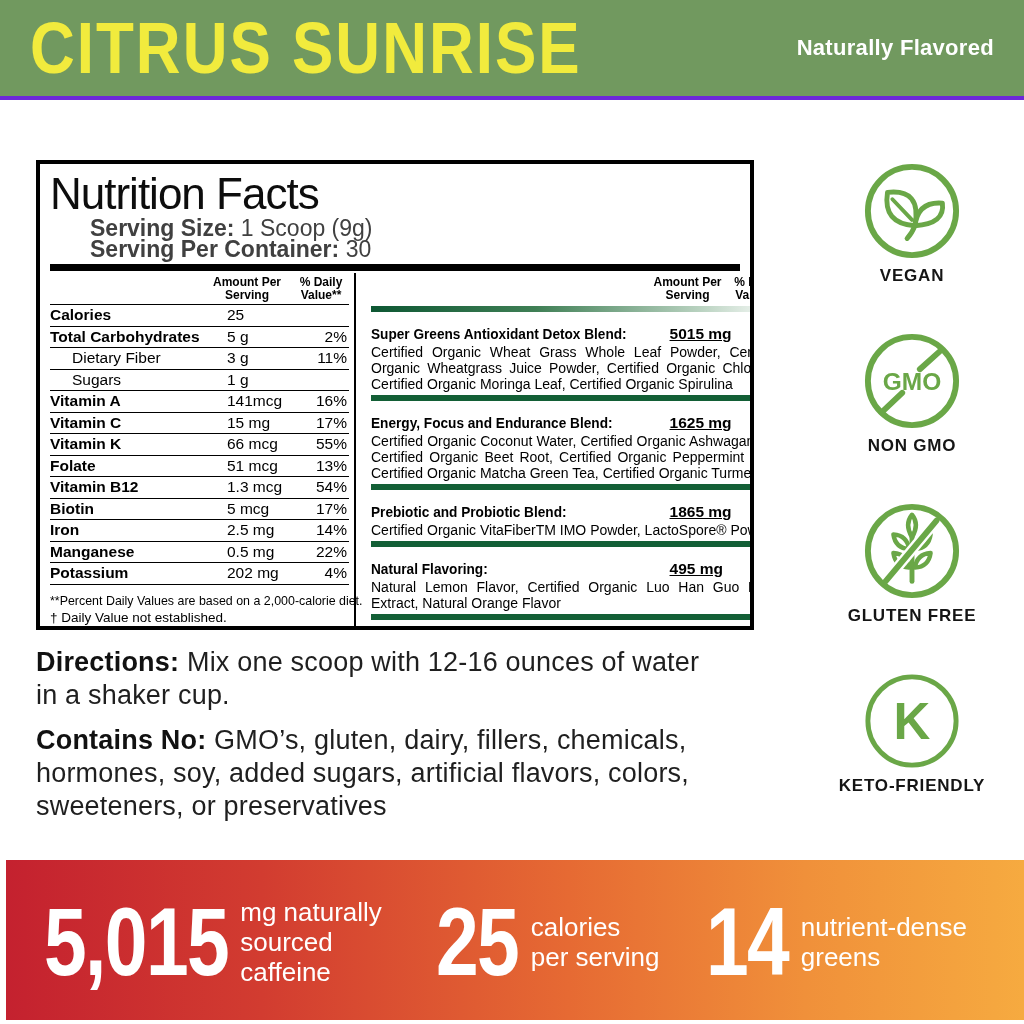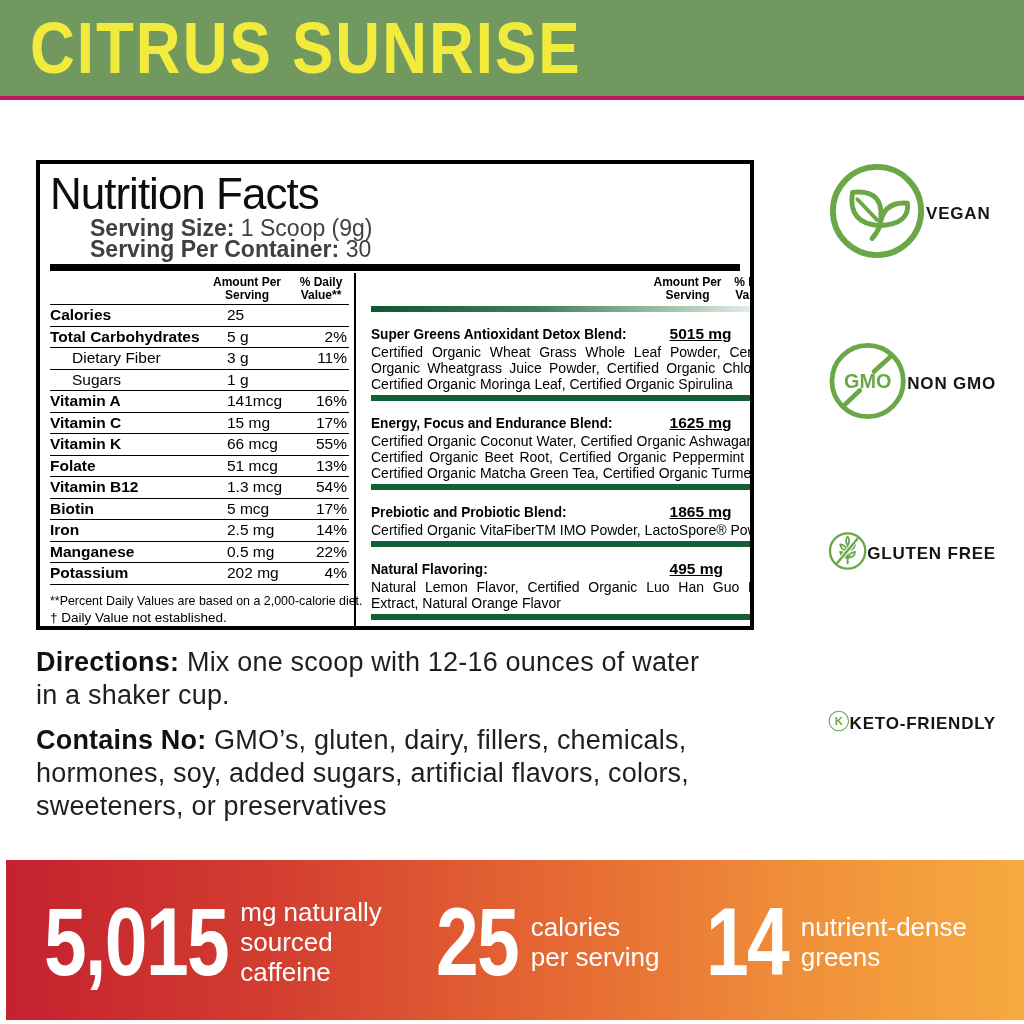--- a/index.html
+++ b/index.html
@@ -2,21 +2,21 @@
 <html><head>
 <meta charset="utf-8">
 <style>
   * { margin:0; padding:0; box-sizing:border-box; }
   html,body { width:1024px; height:1024px; background:#fff; font-family:"Liberation Sans", sans-serif; }
   .page { position:relative; width:1024px; height:1024px; overflow:hidden; background:#fff; }
 
   
   .top-banner { position:absolute; top:0; left:0; width:1024px; height:100px; background:#71995f;
     display:flex; align-items:center; justify-content:space-between; padding:0 30px;
-    border-bottom:4px solid #be185d; }
+    border-bottom:4px solid #6d28d9; }
   .brand-title { font-size:62px; font-weight:bold; color:#f1eb3d; letter-spacing:2px;
     transform:scaleY(1.15); transform-origin:left center; white-space:nowrap; }
   .tagline { font-size:22px; font-weight:bold; color:#ffffff; letter-spacing:.3px; }
 
   
   .nf-panel { position:absolute; left:36px; top:160px; width:718px; height:470px;
     border:4px solid #000; background:#fff; padding:6px 10px 4px 10px; overflow:hidden; }
   .nf-title { font-size:44px; line-height:48px; font-weight:normal; color:#0d0d0d; letter-spacing:-1px; }
   .serving-line { font-size:23px; line-height:21px; color:#404040;margin-left:40px; }
   .serving-line .lbl { font-weight:bold; }
@@ -43,21 +43,21 @@
   .gbar.grad { background:linear-gradient(90deg,#0d5733 0%,#3f7f55 40%,#b9d2c0 80%,#ffffff 100%); }
   .blend-row { display:grid; grid-template-columns:1fr 84px 36px; align-items:center; margin-top:13px; }
   .blend-name { font-size:15.5px; font-weight:bold; color:#000; white-space:nowrap;
     transform:scaleX(.88); transform-origin:left center; }
   .blend-amount { font-size:15.5px; font-weight:bold; color:#000; padding-left:8px; white-space:nowrap;text-decoration:underline; }
   .blend-dv { font-size:15px; text-align:center; color:#000; }
   .blend-desc { font-size:14px; line-height:16px; text-align:justify; color:#000; margin:1px 0 3px; }
 
   
   .badges { position:absolute; left:828px; top:162px; width:168px; height:660px; }
-  .badge { position:absolute; left:0; width:168px; display:flex; flex-direction:row; align-items:center; }
+  .badge { position:absolute; left:0; width:168px; display:flex; flex-direction:column; align-items:center; }
   .badge svg { width:98px; height:98px; display:block; }
   .badge-label { margin-top:6px; font-size:17px; font-weight:bold; letter-spacing:.8px; color:#151515; white-space:nowrap; }
   .badge.b1 { top:0; } .badge.b2 { top:170px; } .badge.b3 { top:340px; } .badge.b4 { top:510px; }
 
   
   .para { position:absolute; left:36px; font-size:27px; line-height:33px; color:#1f1f1f; letter-spacing:.2px; }
   .para .plabel { font-weight:bold; color:#111; }
   .para .pbody { white-space:pre-line; }
   .directions { top:646px; width:740px; }
   .contains { top:724px; width:760px; }
@@ -73,20 +73,21 @@
   .stat.s2 { left:430px; } .stat.s2 .stat-desc { margin-left:-8px; }
   .stat.s3 { left:700px; } .stat.s3 .stat-desc { margin-left:-8px; }
 </style>
 </head>
 <body>
 
 <div class="page">
 
   <div class="top-banner">
     <div class="brand-title">CITRUS SUNRISE</div>
+    <div class="tagline">Naturally Flavored</div>
   </div>
 
   <div class="nf-panel">
     <div class="nf-title">Nutrition Facts</div>
     <div class="serving-line">
       <span class="lbl">Serving Size:</span>
       <span>1 Scoop (9g)</span>
     </div>
     <div class="serving-line">
       <span class="lbl">Serving Per Container:</span>

